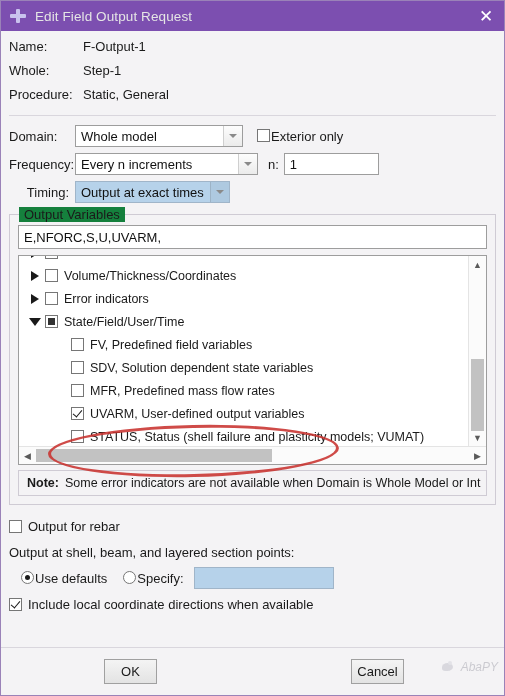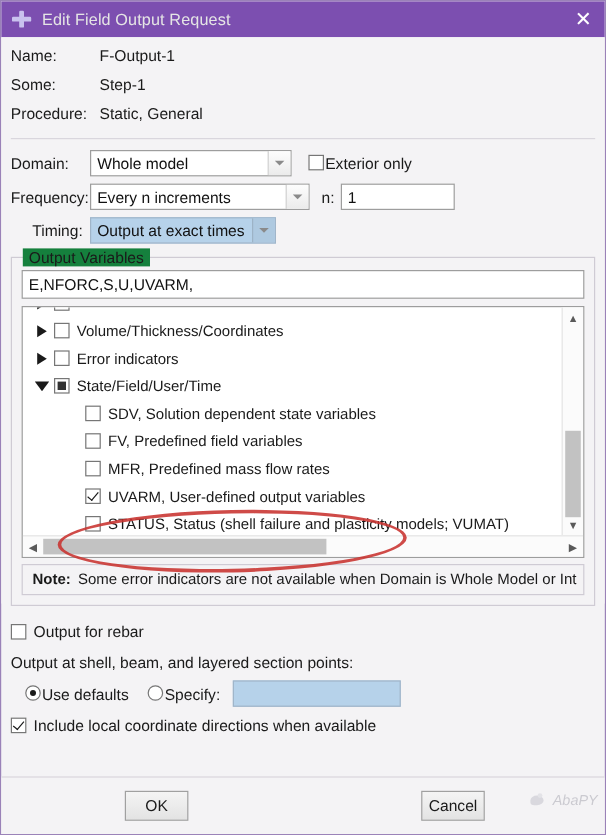--- a/index.html
+++ b/index.html
@@ -483,21 +483,21 @@
   </div>
 
   <div class="body">
 
     <div class="info-rows">
       <div class="info-row">
         <span class="info-label">Name:</span>
         <span class="info-value">F-Output-1</span>
       </div>
       <div class="info-row">
-        <span class="info-label">Some:</span>
+        <span class="info-label">Whole:</span>
         <span class="info-value">Step-1</span>
       </div>
       <div class="info-row">
         <span class="info-label">Procedure:</span>
         <span class="info-value">Static, General</span>
       </div>
     </div>
 
     <div class="sep"></div>
 
@@ -579,26 +579,26 @@
             <div class="tree-row indent-1">
               <span class="tw">
                   <i class="down"></i>
                 </span>
               <span class="cb partial"></span>
               <span class="lbl">State/Field/User/Time</span>
             </div>
 
             <div class="tree-row indent-2">
               <span class="cb"></span>
-              <span class="lbl">SDV, Solution dependent state variables</span>
+              <span class="lbl">FV, Predefined field variables</span>
             </div>
 
             <div class="tree-row indent-2">
               <span class="cb"></span>
-              <span class="lbl">FV, Predefined field variables</span>
+              <span class="lbl">SDV, Solution dependent state variables</span>
             </div>
 
             <div class="tree-row indent-2">
               <span class="cb"></span>
               <span class="lbl">MFR, Predefined mass flow rates</span>
             </div>
 
             <div class="tree-row indent-2">
               <span class="cb checked"></span>
               <span class="lbl">UVARM, User-defined output variables</span>

